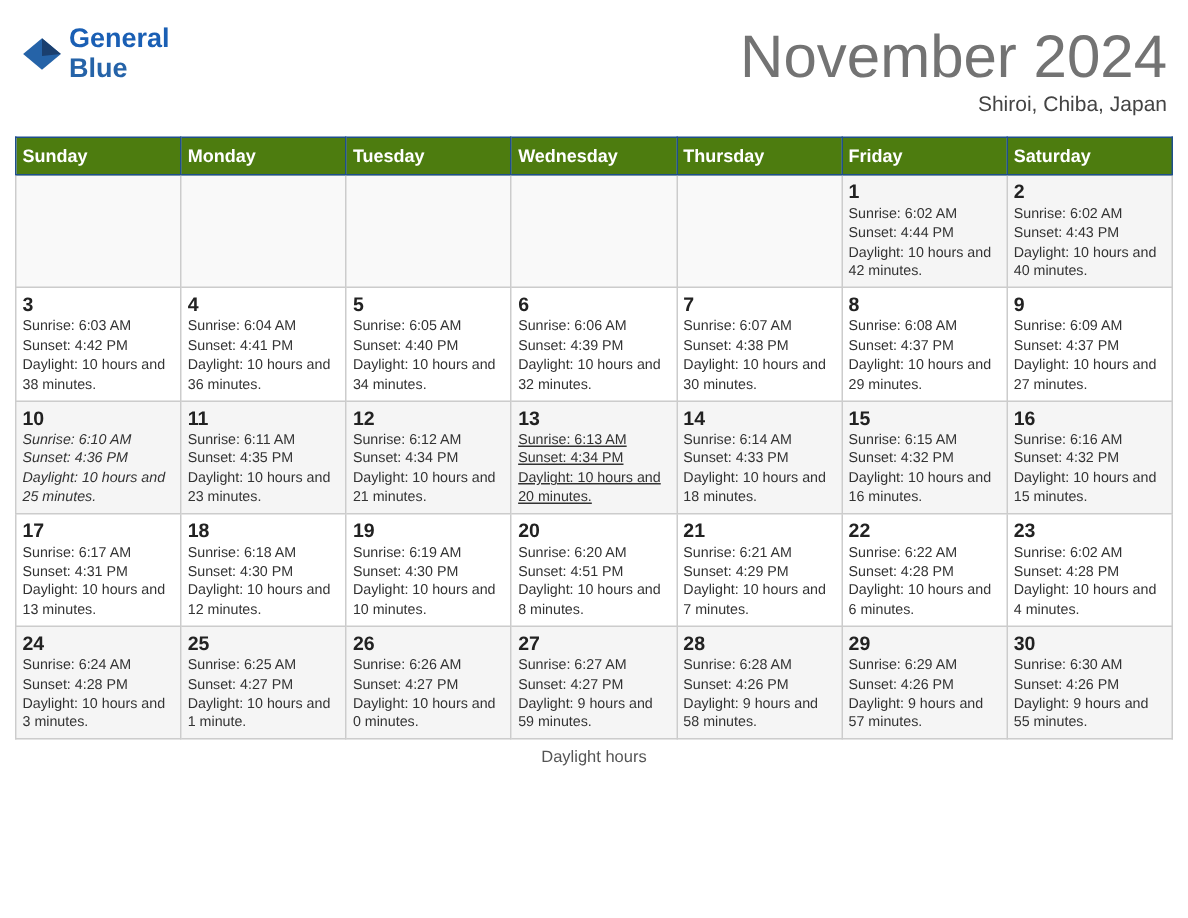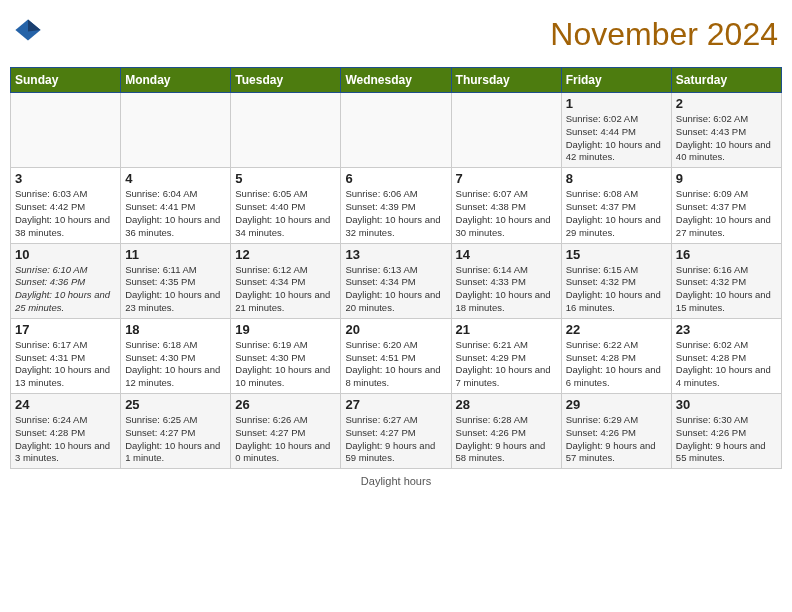--- a/index.html
+++ b/index.html
@@ -32,23 +32,23 @@
     }
     .logo-icon {
       width: 28px;
       height: 28px;
       margin-right: 4px;
     }
     .title-block {
       text-align: right;
     }
     .month-title {
-      font-size: 32px;
+      font-size: 40px;
       font-weight: normal;
-      color: #a16207;
+      color: #737373;
     }
     .location {
       font-size: 14px;
       color: #444;
     }
     .calendar {
       width: 100%;
       border-collapse: collapse;
     }
     .calendar th {
@@ -99,23 +99,28 @@
   </style>
 </head>
 <body>
 
 <div class="header">
   <div class="logo">
     <svg class="logo-icon" viewBox="0 0 40 40">
       <polygon points="20,5 38,20 20,35 2,20" fill="#2563a8"></polygon>
       <polygon points="20,5 38,20 20,22" fill="#1a3f6f"></polygon>
     </svg>
+    <div class="logo-text">
+      <div><span>General</span></div>
+      <div style="color:#2563a8;">Blue</div>
+    </div>
   </div>
   <div class="title-block">
     <div class="month-title">November 2024</div>
+    <div class="location">Shiroi, Chiba, Japan</div>
   </div>
 </div>
 
 <table class="calendar">
   <thead>
     <tr>
     <th>Sunday</th>
         <th>Monday</th>
         <th>Tuesday</th>
         <th>Wednesday</th>
@@ -202,21 +207,21 @@
 Daylight: 10 hours and 23 minutes.</div>
         </td>
         <td>
           <div class="day-number">12</div>
           <div class="day-info" style="white-space: pre-line;">Sunrise: 6:12 AM
 Sunset: 4:34 PM
 Daylight: 10 hours and 21 minutes.</div>
         </td>
         <td>
           <div class="day-number">13</div>
-          <div class="day-info" style="white-space: pre-line;">Sunrise: 6:13 AM
+          <div class="day-info" style="white-space: pre-line; text-decoration: underline;">Sunrise: 6:13 AM
 Sunset: 4:34 PM
 Daylight: 10 hours and 20 minutes.</div>
         </td>
         <td>
           <div class="day-number">14</div>
           <div class="day-info" style="white-space: pre-line;">Sunrise: 6:14 AM
 Sunset: 4:33 PM
 Daylight: 10 hours and 18 minutes.</div>
         </td>
         <td>

